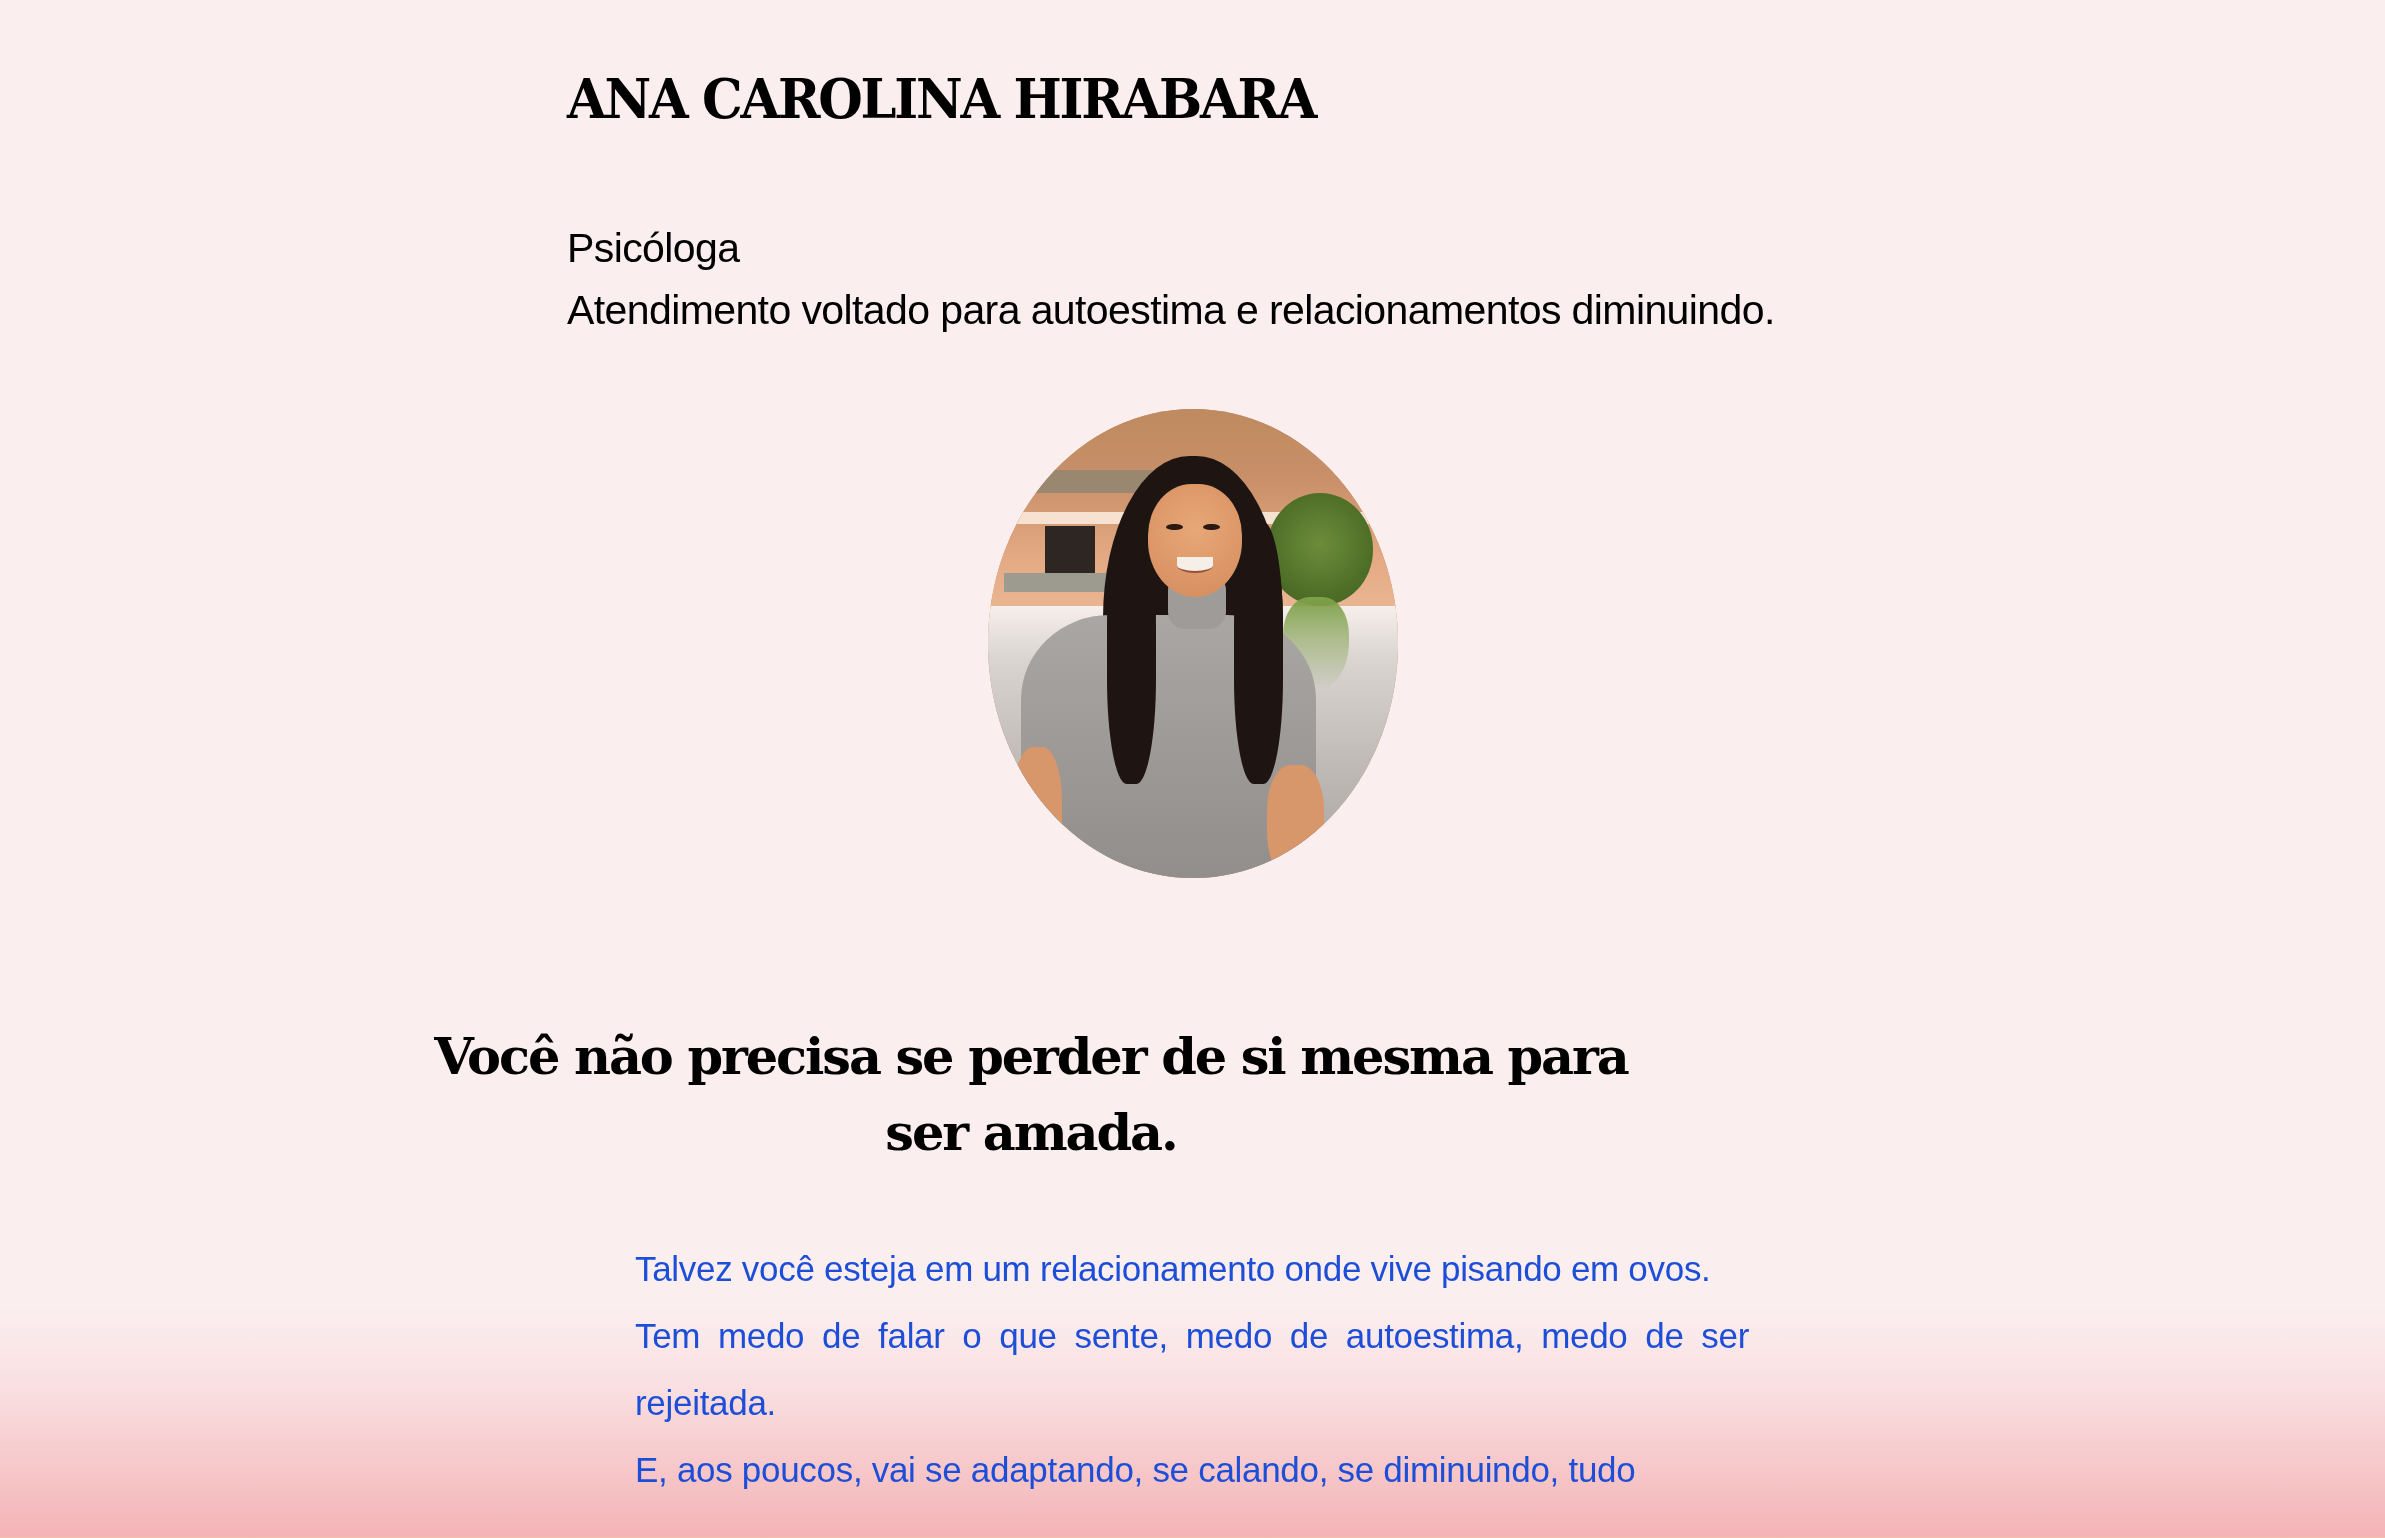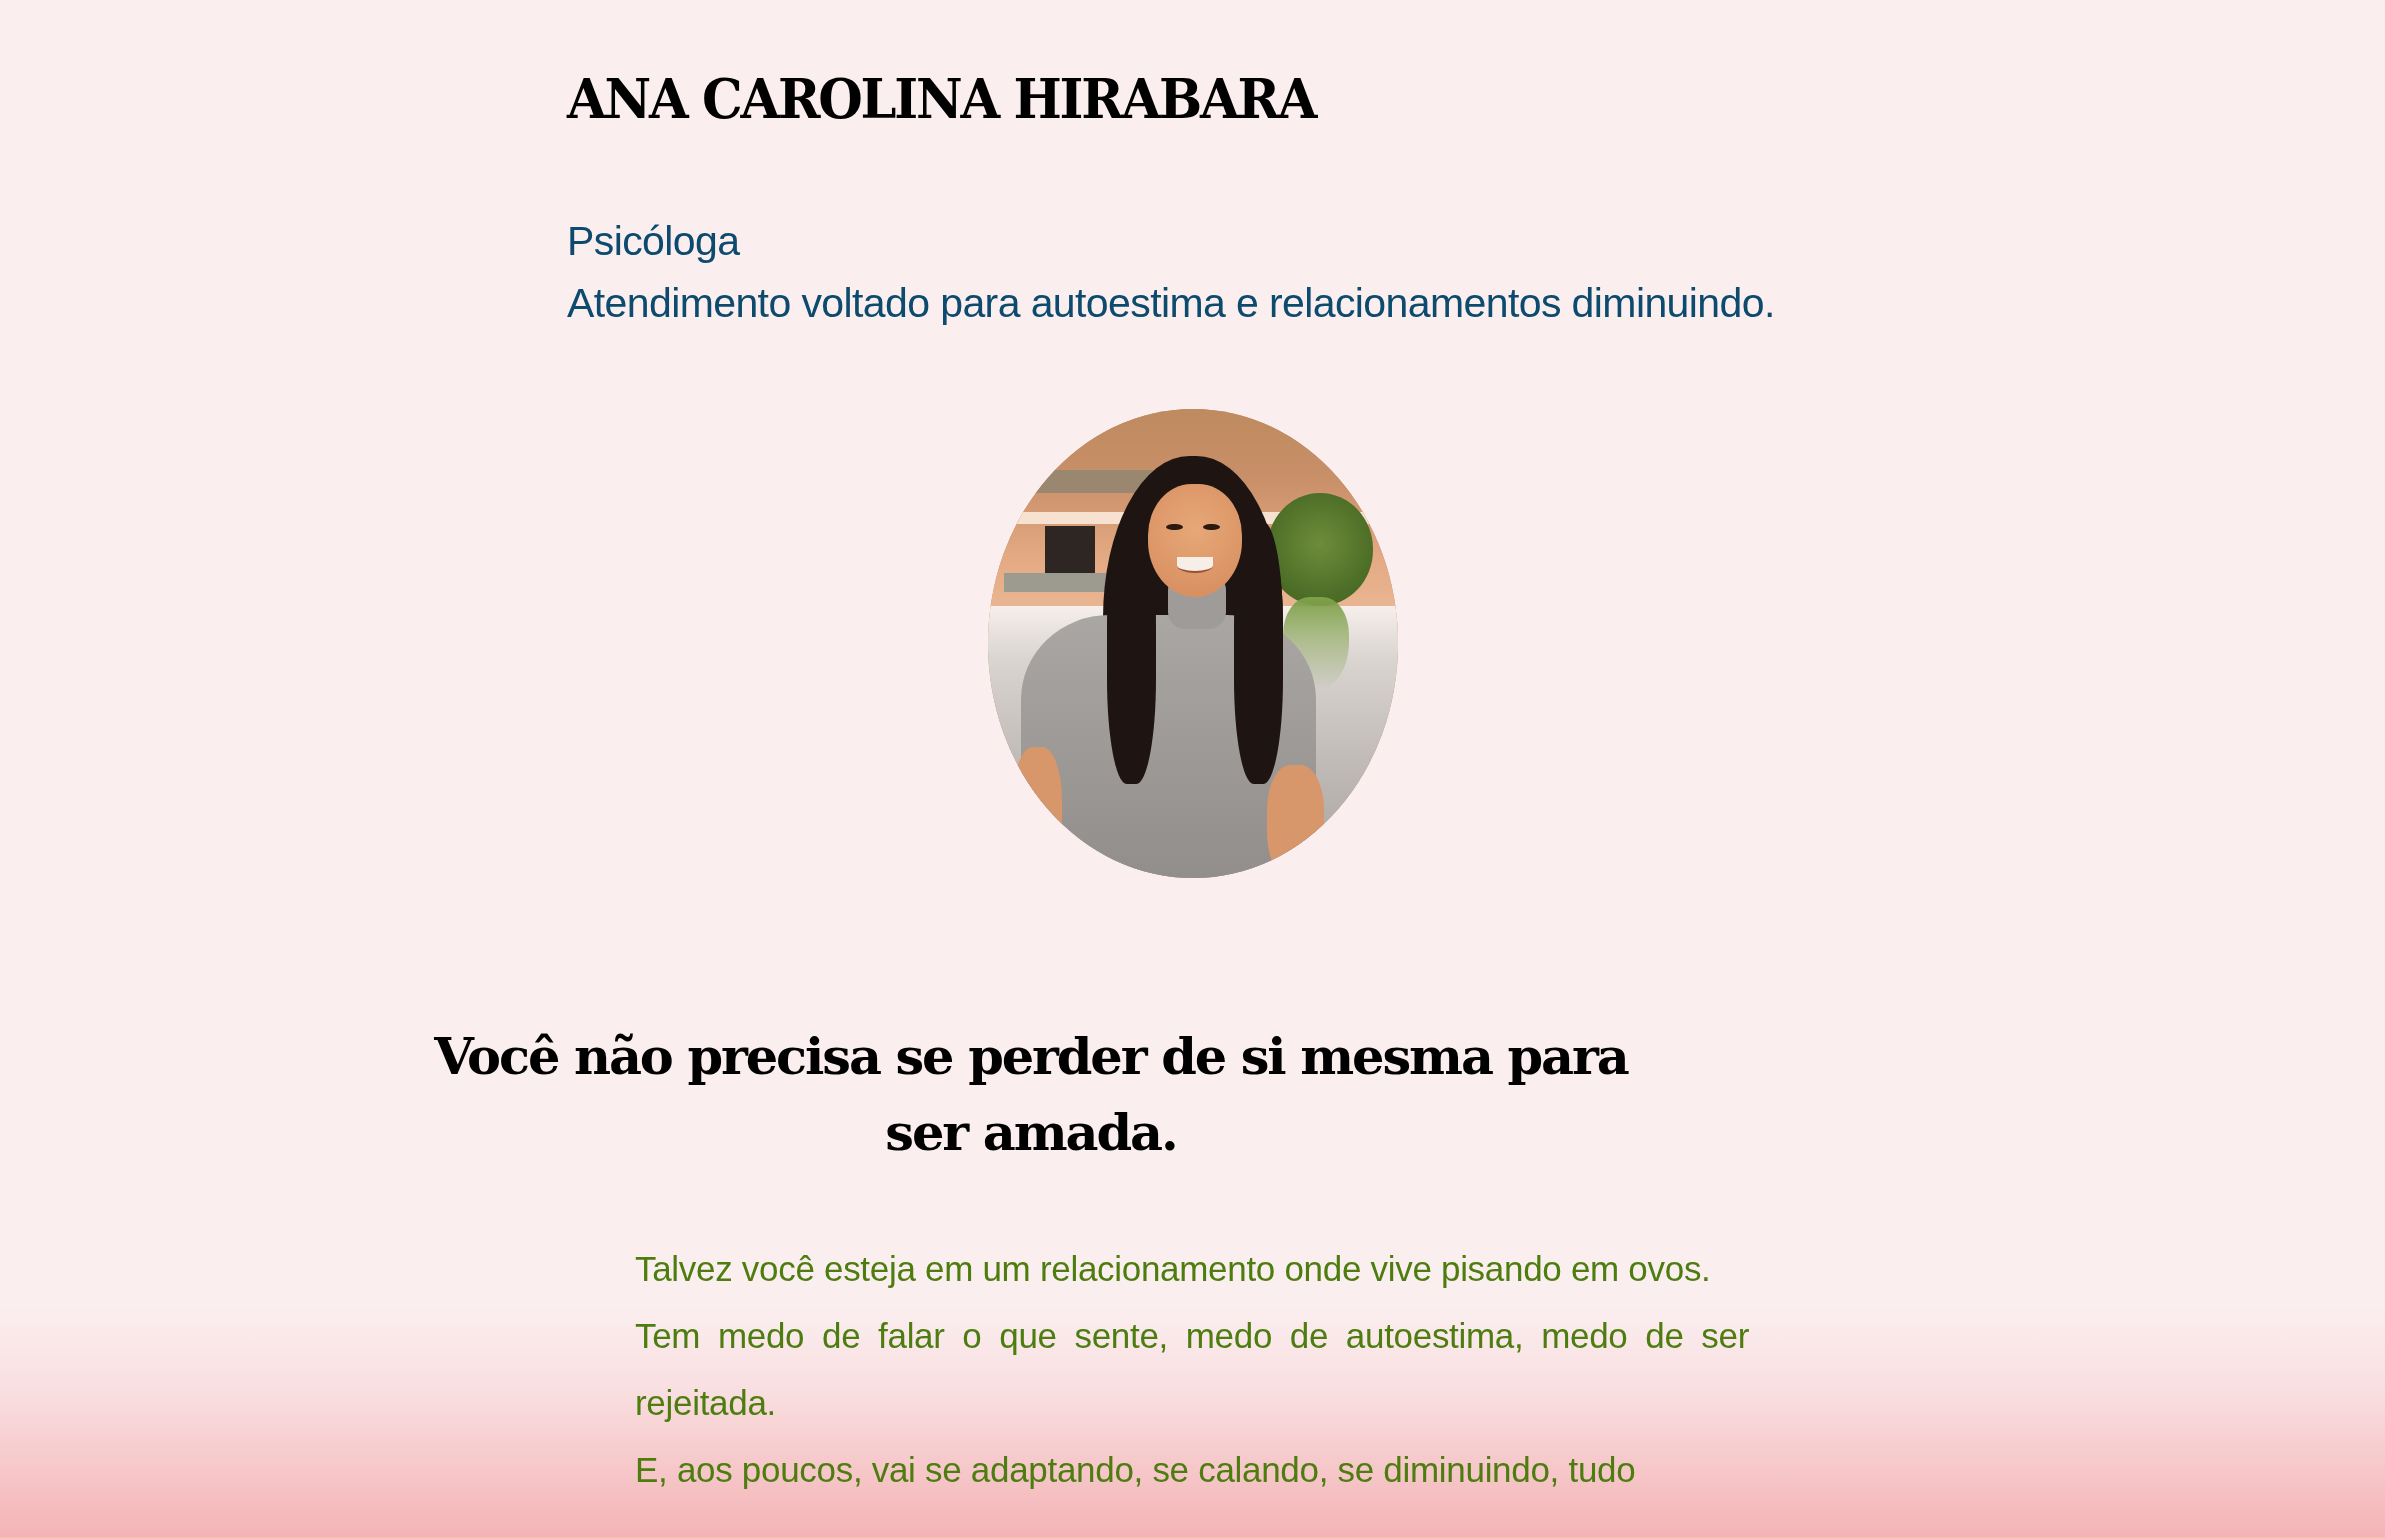--- a/index.html
+++ b/index.html
@@ -46,26 +46,26 @@
       font-size: 55px;
       line-height: 70px;
       letter-spacing: -2.4px;
       transform: scaleX(0.93);
       transform-origin: left center;
       white-space: nowrap;
     }
     .intro {
       position: absolute;
       left: 567px;
-      top: 210px;
+      top: 217px;
       font-family: "Liberation Sans", "DejaVu Sans", sans-serif;
       font-weight: normal;
       font-size: 41px;
       line-height: 62px;
-      color: #0c4a6e;
+      color: #000000;
       letter-spacing: -0.6px;
     }
     .intro div { white-space: nowrap; }
     .photo-wrap {
       position: absolute;
       left: 988px;
       top: 409px;
       width: 410px;
       height: 469px;
       border-radius: 50%;
@@ -118,21 +118,21 @@
     .section-heading span { display:block; }
     .body-text {
       position: absolute;
       left: 635px;
       width: 1114px;
       top: 1235px;
       font-family: "Liberation Sans", "DejaVu Sans", sans-serif;
       font-size: 35px;
       line-height: 67px;
       text-align: justify;
-      color: #4d7c0f;
+      color: #1d4ed8;
       letter-spacing: -0.3px;
     }
     .body-text p { margin: 0; }
   </style>
 </head>
 <body>
 
 <div class="bottom-gradient"></div>
 
 <div class="page">

